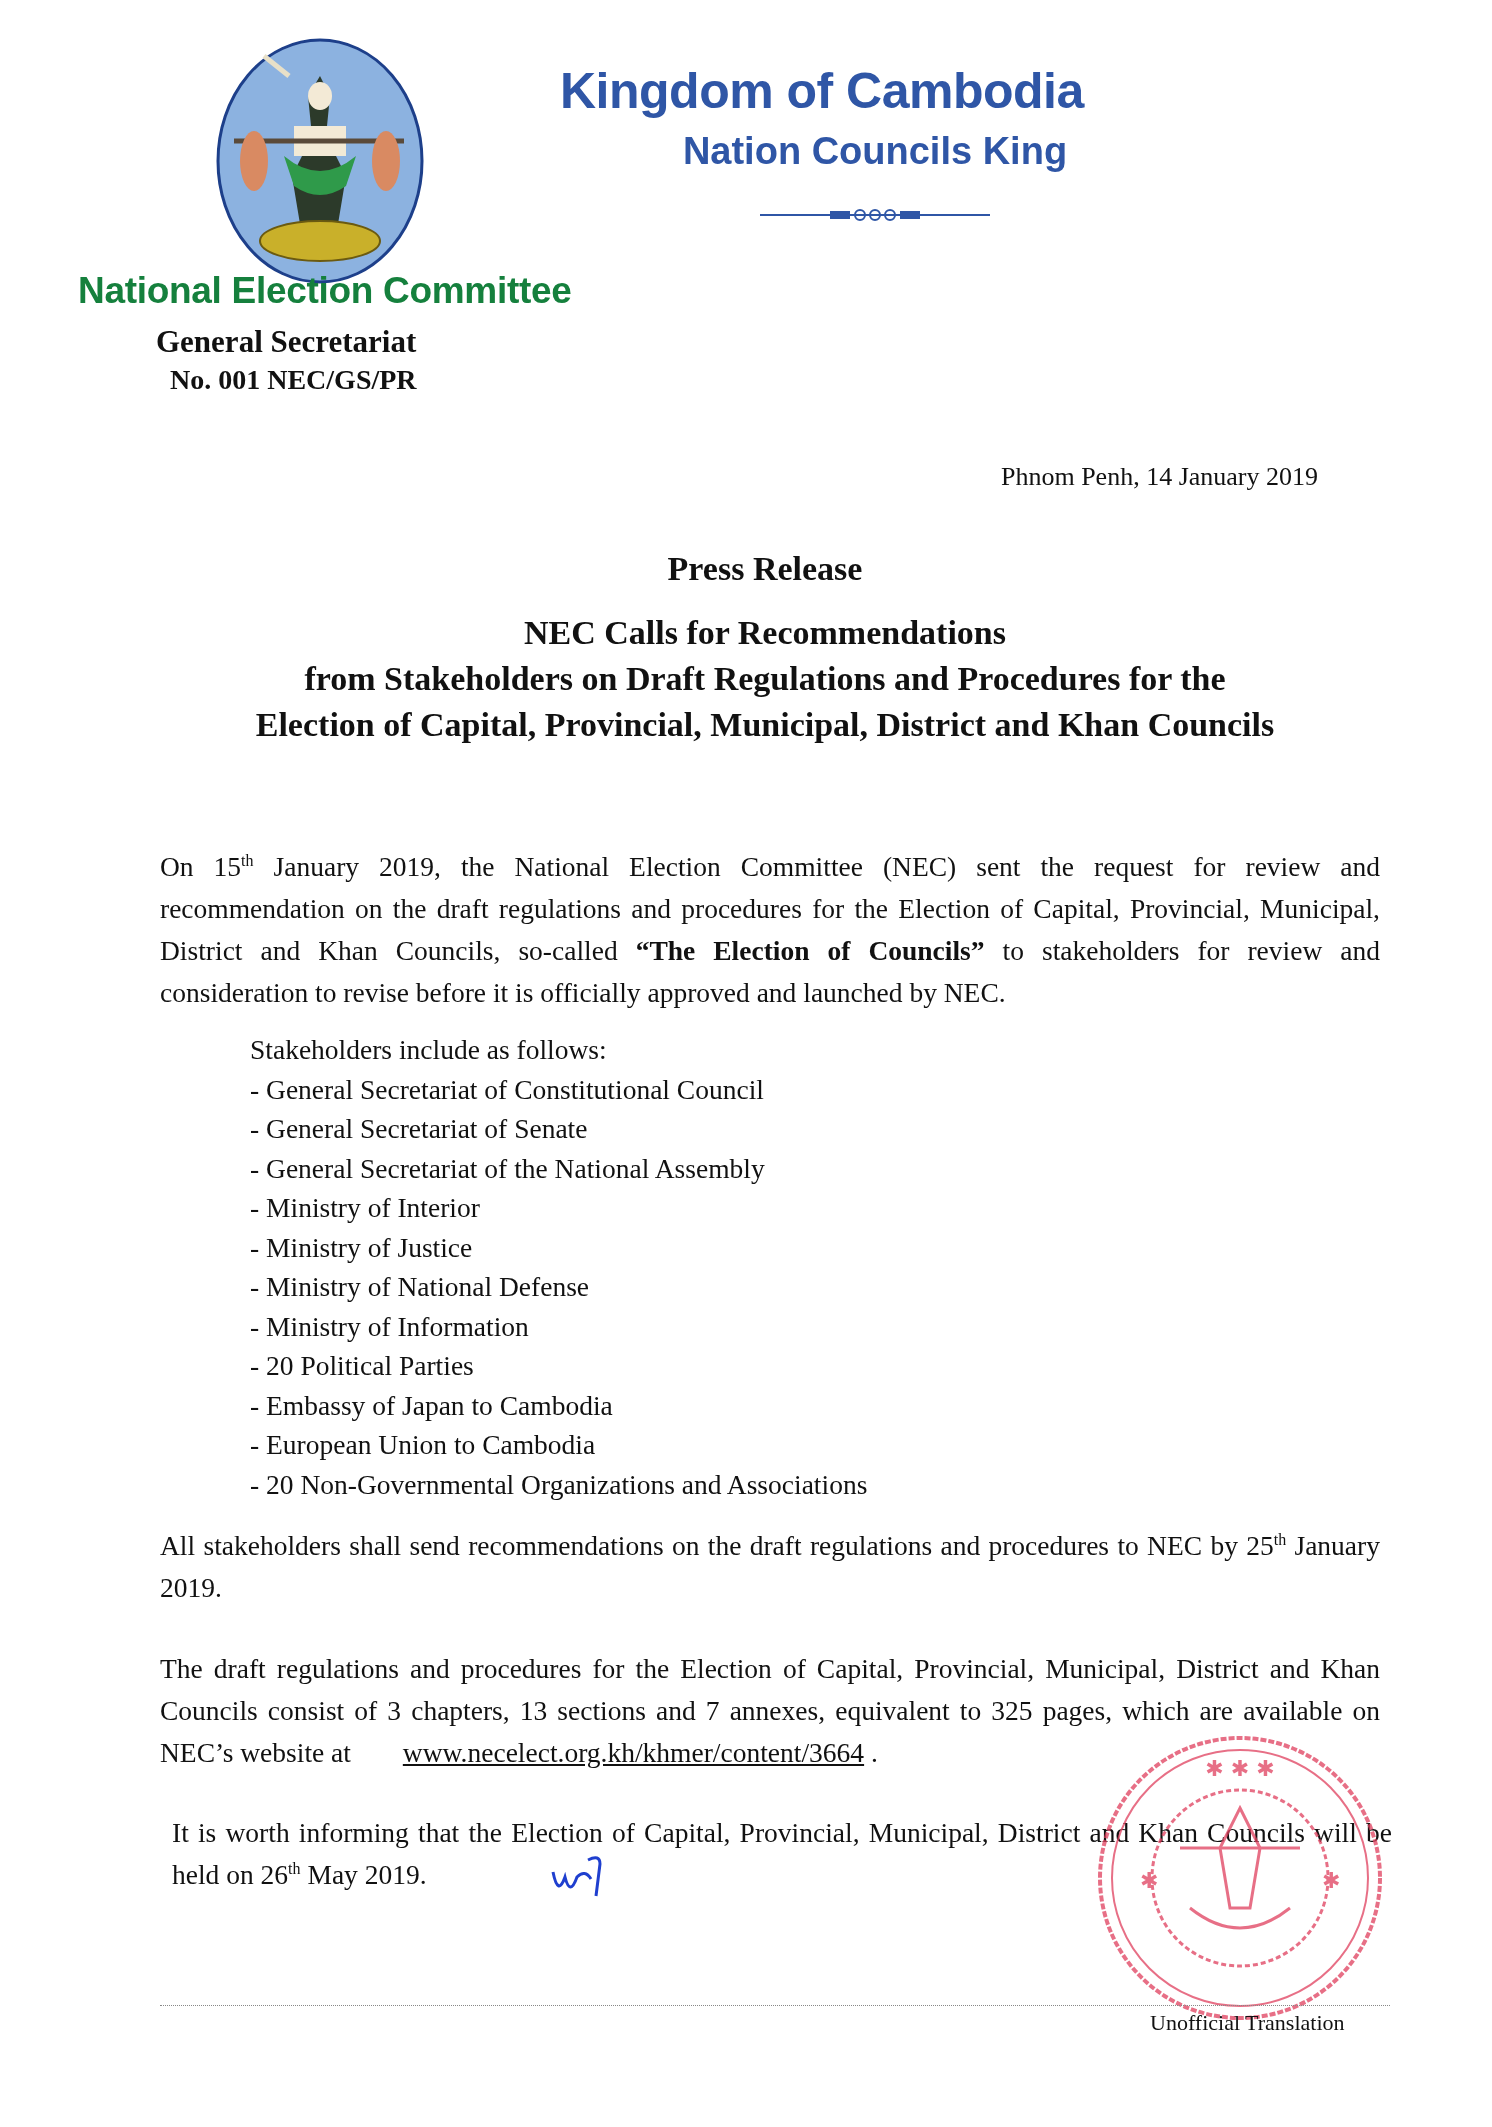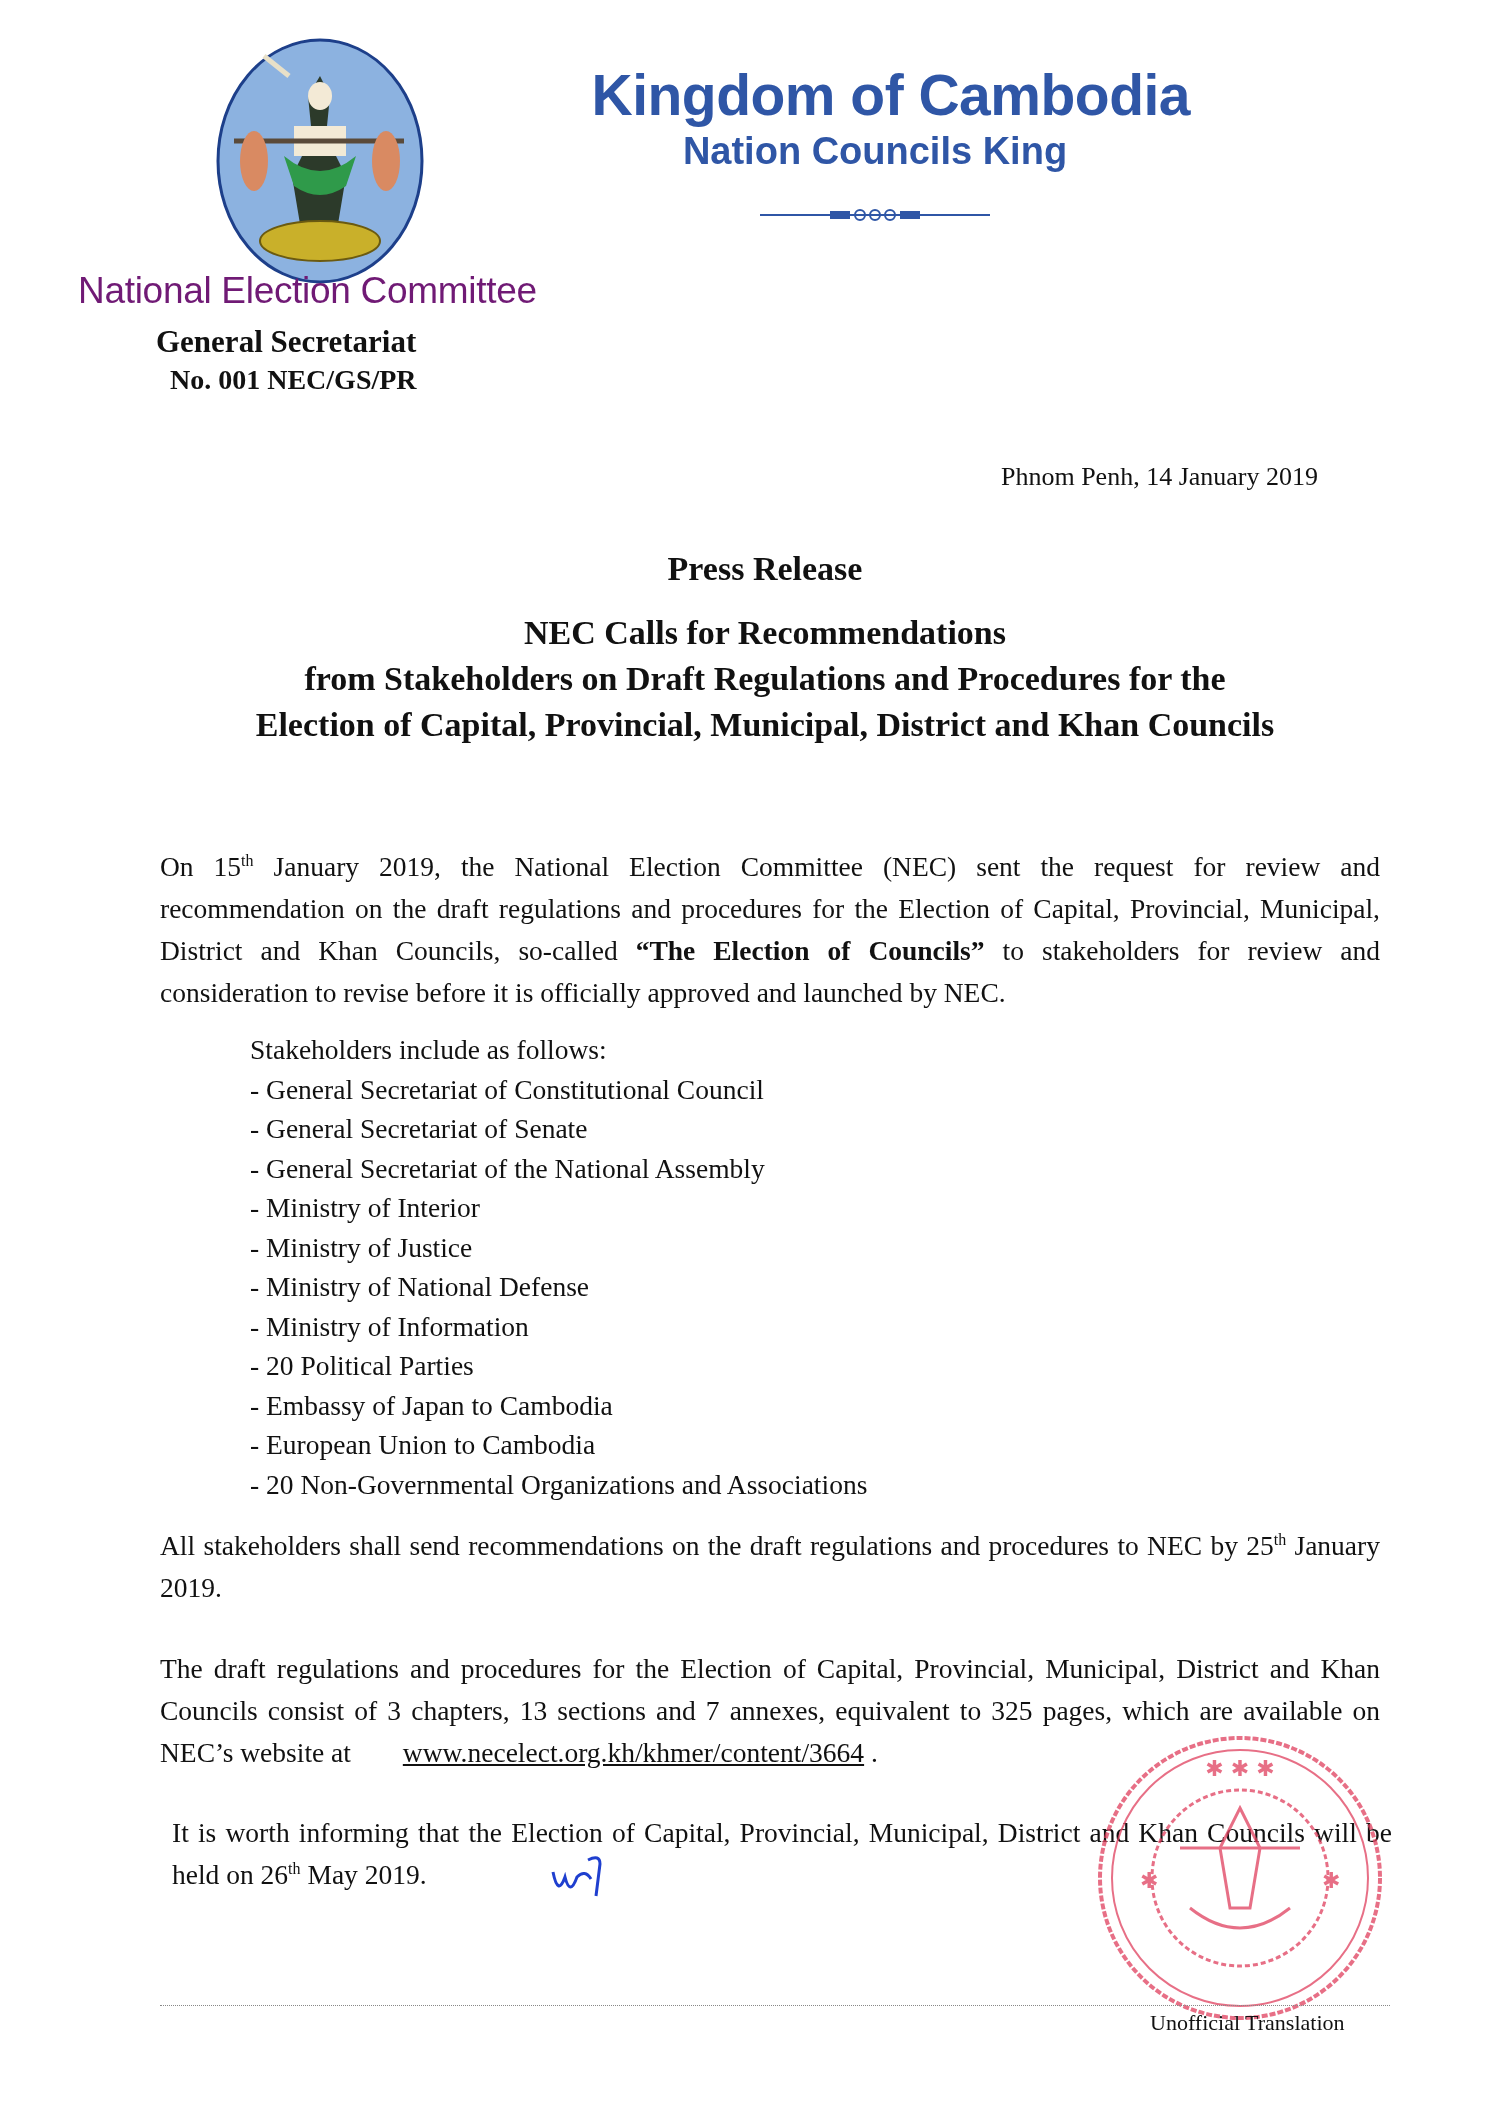--- a/index.html
+++ b/index.html
@@ -1,22 +1,22 @@
 <!DOCTYPE html>
 <html><head>
 <meta charset="utf-8">
 <style>
   html, body { margin:0; padding:0; background:#ffffff; }
   body { width:1492px; height:2127px; position:relative; overflow:hidden; font-family:"Liberation Serif", serif; color:#111; }
   .abs { position:absolute; }
   .logo { left:214px; top:36px; width:212px; height:250px; }
-  .kingdom { left:560px; top:62px; width:630px; text-align:right; font-family:"Liberation Sans", sans-serif; font-weight:bold; font-size:57px; color:#2f56a6; letter-spacing:-0.5px; }
+  .kingdom { left:560px; top:62px; width:630px; text-align:left; font-family:"Liberation Sans", sans-serif; font-weight:bold; font-size:50px; color:#2f56a6; letter-spacing:-0.5px; }
   .nrk { left:560px; top:130px; width:630px; text-align:center; font-family:"Liberation Sans", sans-serif; font-weight:bold; font-size:38px; color:#2f56a6; }
   .ornament { left:760px; top:205px; width:230px; height:20px; }
-  .nec { left:78px; top:270px; font-family:"Liberation Sans", sans-serif; font-size:37px; color:#701a75; letter-spacing:-0.3px; }
+  .nec { left:78px; top:270px; font-family:"Liberation Sans", sans-serif; font-size:37px; color:#15803d; letter-spacing:-0.3px;font-weight:bold; }
   .gs { left:156px; top:324px; font-weight:bold; font-size:31px; }
   .ref { left:170px; top:364px; font-weight:bold; font-size:28px; }
   .date { right:174px; top:462px; font-size:26px; }
   .pr { left:0; width:1530px; top:550px; text-align:center; font-weight:bold; font-size:34px; }
   .title { left:100px; width:1330px; top:610px; text-align:center; font-weight:bold; font-size:34px; line-height:46px; }
   .para { left:160px; width:1220px; font-size:27.5px; line-height:42px; text-align:justify; }
   .para sup { font-size:16px; line-height:0; }
   .p1 { top:846px; }
   .stake { left:250px; top:1030px; font-size:27.5px; line-height:39.5px; }
   .stake .head { font-weight:normal; }

